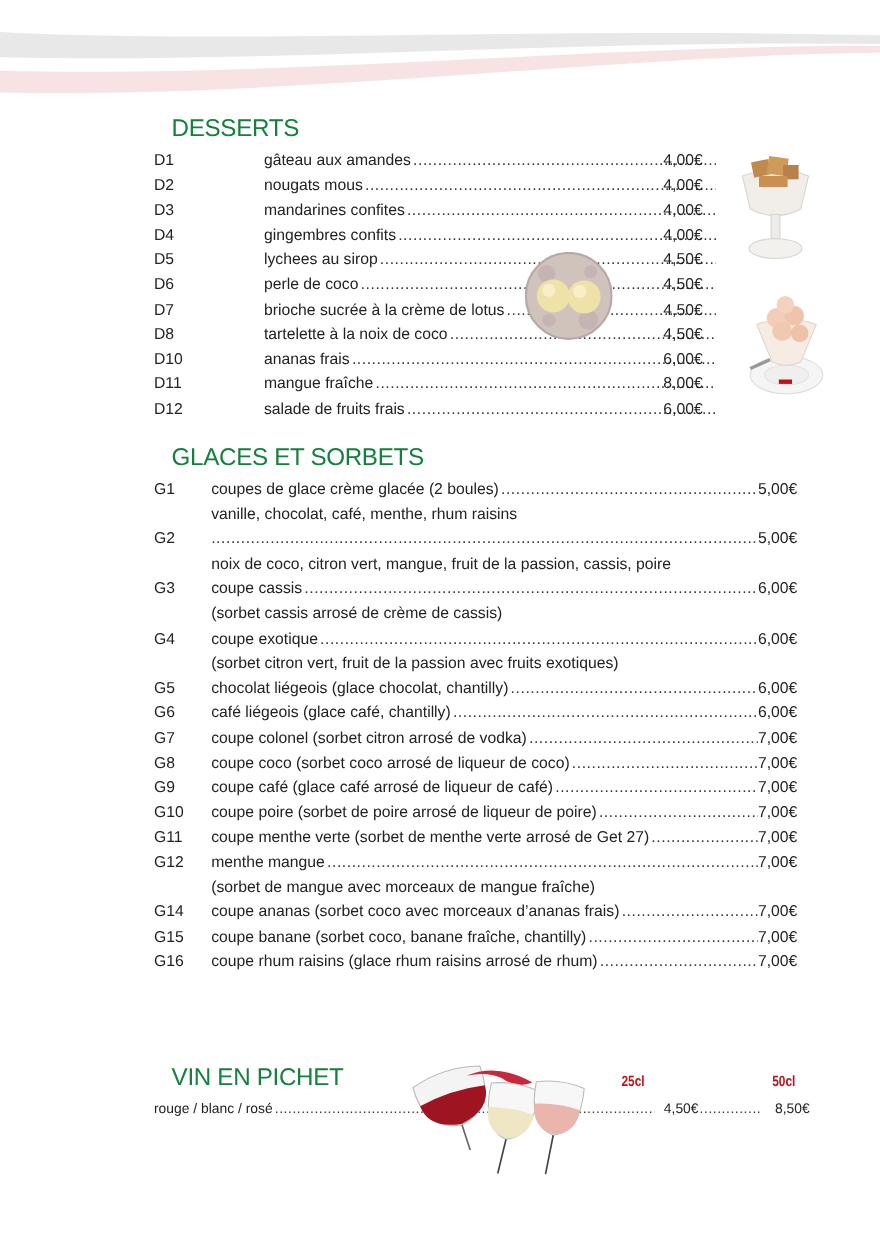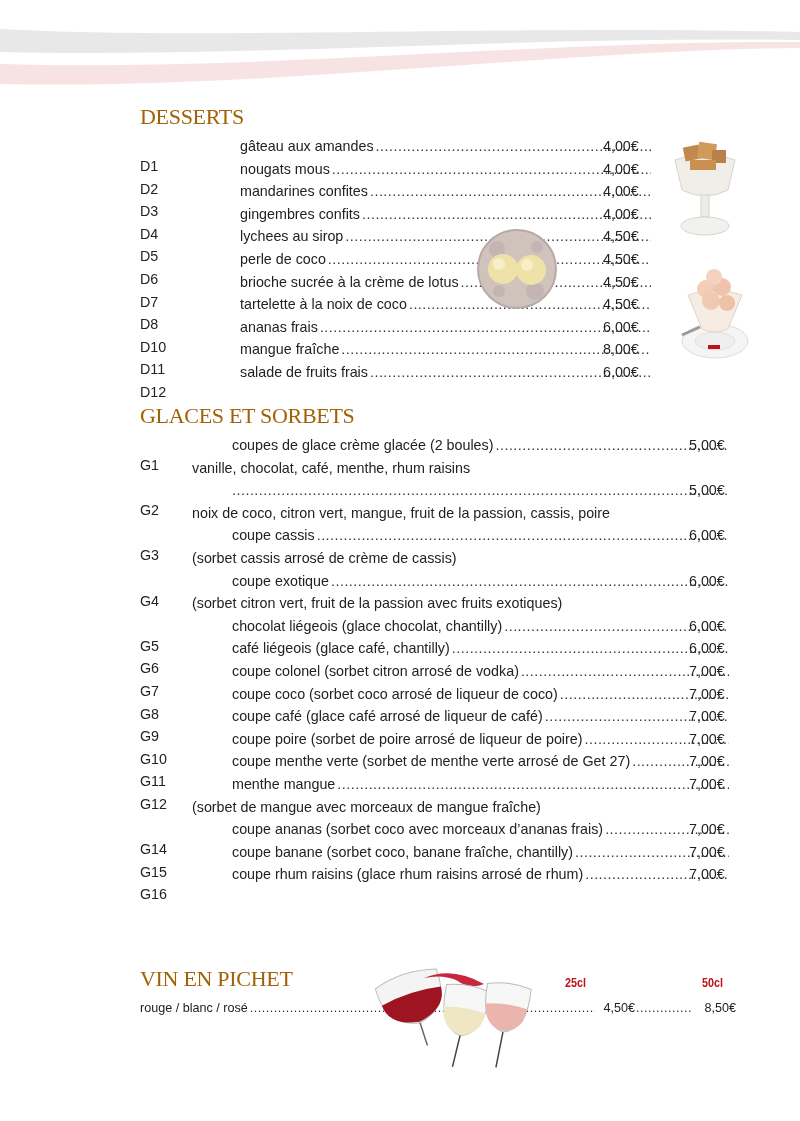--- a/index.html
+++ b/index.html
@@ -1,31 +1,31 @@
 <!DOCTYPE html>
 <html><head>
 <meta charset="utf-8">
 <style>
   html, body { margin:0; padding:0; background:#ffffff; }
   body { width:800px; height:1121px; position:relative; overflow:hidden;
          font-family:"Liberation Sans", sans-serif; color:#222; }
   .swoosh { position:absolute; left:0; top:0; width:800px; height:100px; }
-  .section-title { position:absolute; left:140px; font-size:22px; color:#a16207;
-         font-family:Liberation Serif, serif; letter-spacing:-0.3px; margin:0; font-weight:normal; }
+  .section-title { position:absolute; left:156px; font-size:22px; color:#15803d;
+         font-family:Liberation Sans, sans-serif; letter-spacing:-0.3px; margin:0; font-weight:normal; }
   .menu { position:absolute; left:140px; }
   .row { position:relative; height:22.6px; font-size:14.3px; line-height:22.6px; white-space:nowrap; }
-  .code { position:absolute; left:0; width:52px;margin-top:20px; }
+  .code { position:absolute; left:0; width:52px; }
   .label-wrap { position:absolute; left:52px; display:flex; overflow:hidden; }
   .label { flex:0 0 auto; padding-right:2px; }
   .dots { flex:1 1 auto; overflow:hidden; color:#333; letter-spacing:0.5px; }
   .dots::after { content:"........................................................................................................................................................................................................"; }
   .price { position:absolute; }
   .desserts .label-wrap { width:411px;margin-left:48px; }
   .desserts .price { left:463px; width:56px; }
-  .glaces .label-wrap { width:497px;margin-left:40px; }
+  .glaces .label-wrap { width:497px; }
   .glaces .price { left:549px; width:46px; }
   .sub { position:absolute; left:52px; }
   .photo { position:absolute; }
   .wine-heads { position:absolute; top:975px; font-family:"Liberation Sans", sans-serif; font-weight:bold;
           color:#c0101a; font-size:13.5px; transform:scaleX(0.8); transform-origin:left; }
   .wine-row { position:absolute; top:997px; left:140px; width:596px; height:22px; font-size:12.6px; line-height:22px; white-space:nowrap; }
 </style>
 </head>
 <body>
 

